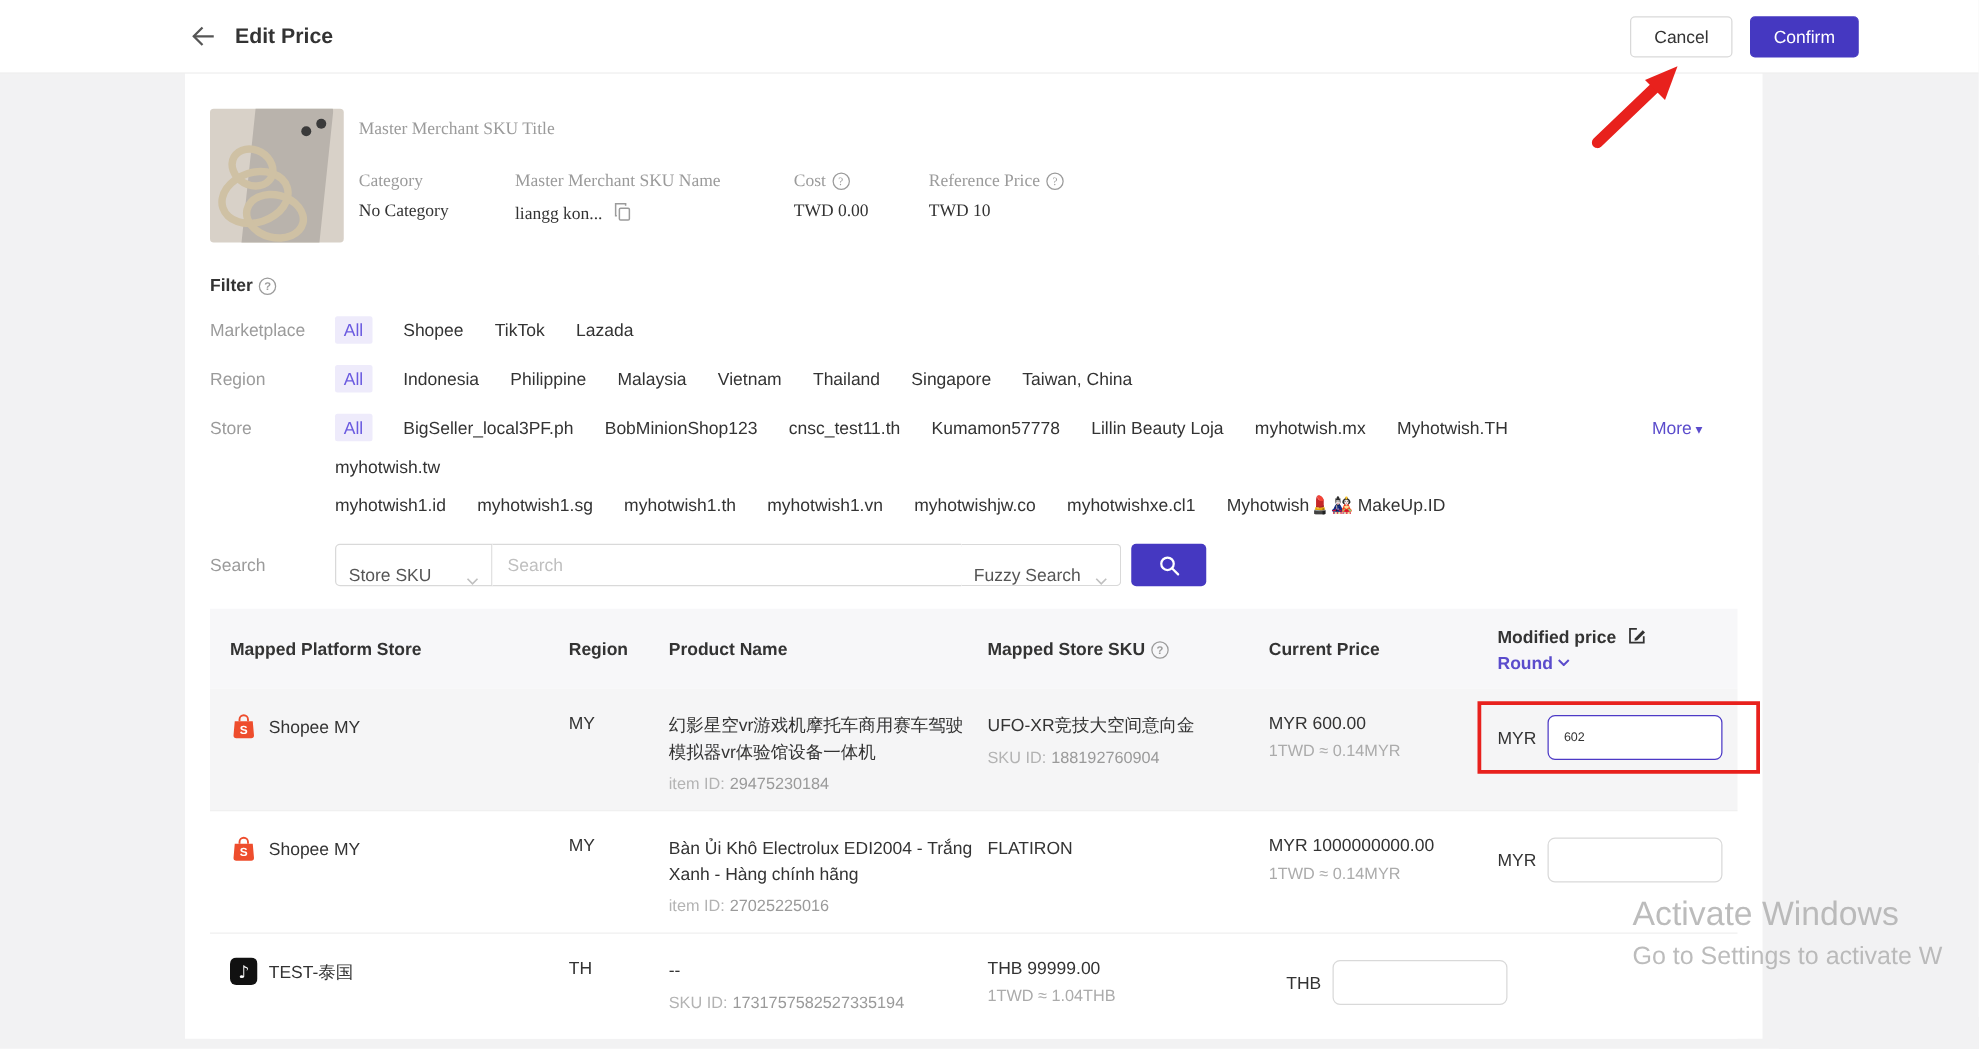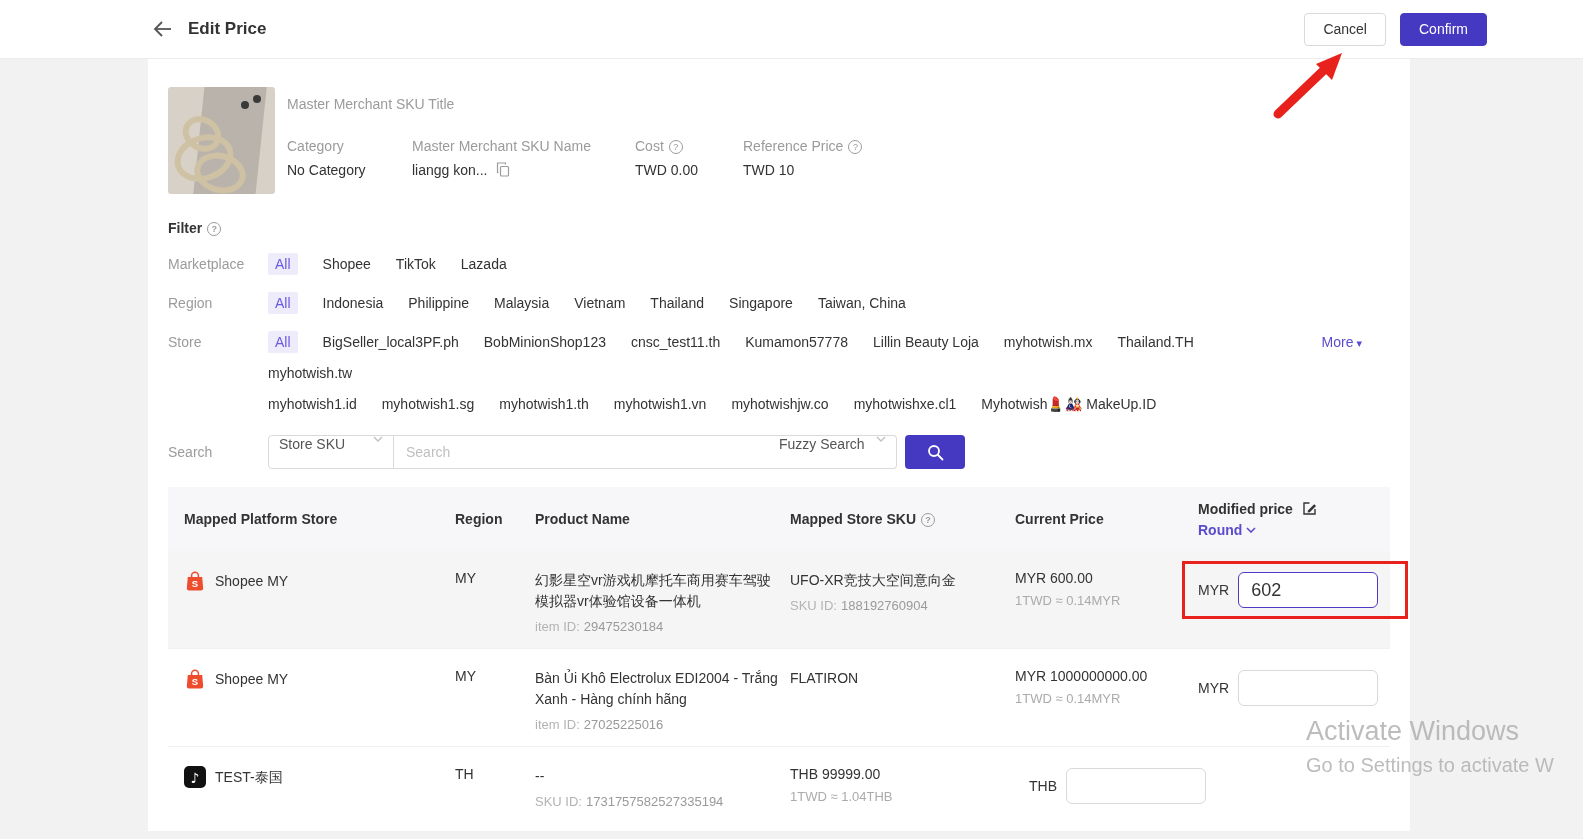--- a/index.html
+++ b/index.html
@@ -37,42 +37,42 @@
   .p-img{ width:107px; height:107px; background:#d8d1c8; border-radius:3px;
           position:relative; overflow:hidden; flex:0 0 auto;}
   .p-img .phone{ position:absolute; left:30px; top:-12px; width:62px; height:150px;
           background:#b9b3ac; border-radius:12px; transform:rotate(6deg);}
   .p-img .cam{ position:absolute; right:14px; top:8px; width:8px; height:8px; border-radius:50%; background:#3a3a3a;}
   .p-img .cam2{ right:26px; top:14px; }
   .p-img .rope{ position:absolute; border:6px solid #cfc1a4; border-radius:50%; background:transparent;}
   .r1{ width:60px; height:46px; left:6px; top:48px; transform:rotate(-18deg);}
   .r2{ width:52px; height:40px; left:26px; top:66px; transform:rotate(14deg); border-color:#d8cbb0;}
   .r3{ width:40px; height:34px; left:14px; top:30px; transform:rotate(30deg); border-color:#c4b79b;}
-  .p-info{ margin-left:12px; padding-top:9px; flex:1; }
+  .p-info{ margin-left:12px; padding-top:9px; flex:1;font-family:Liberation Serif, serif; }
   .lbl{ color:#9b9b9b; font-size:14px; }
   .val{ color:#333; font-size:14px; margin-top:8px; }
   .p-row{ display:flex; margin-top:26px; }
   .p-col1{ width:125px; } .p-col2{ width:223px; } .p-col3{ width:108px; }
   .inline-ico{ display:inline-flex; vertical-align:-2px; margin-left:5px; }
   .q-ico{ display:inline-flex; width:14px; height:14px; border:1px solid #9b9b9b; border-radius:50%;
           color:#9b9b9b; font-size:9px; align-items:center; justify-content:center;
           margin-left:5px; vertical-align:1px; cursor:pointer;}
   
   .filter-title{ padding:26px 20px 0 20px; font-weight:700; color:#333; }
   .f-row{ display:flex; align-items:flex-start; padding:0 20px; margin-top:17px; position:relative;}
   .f-label{ width:100px; color:#9b9b9b; flex:0 0 auto; line-height:22px;}
   .opts{ display:flex; flex-wrap:wrap; column-gap:25px; row-gap:9px; max-width:1000px;}
   .opt{ color:#333; cursor:pointer; line-height:22px; }
   .opt.active{ background:#eeebfb; color:#6a5ae0; padding:0 7px; border-radius:2px; }
   .more-link{ position:absolute; right:48px; top:0; color:#5b4ccc; cursor:pointer; line-height:22px;}
   .more-link .caret{ font-size:11px; margin-left:3px; }
   
   .search-row{ display:flex; align-items:center; padding:0 20px; margin-top:20px; }
   .search-group{ display:flex; height:34px; }
-  .sel{ display:flex; align-items:flex-start; justify-content:space-between;
+  .sel{ display:flex; align-items:flex-end; justify-content:space-between;
         border:1px solid #d9d9d9; background:#fff; padding:0 10px; color:#555; cursor:pointer;}
   .sel-left{ width:126px; border-radius:4px 0 0 4px; }
   .sel-right{ width:128px; border-left:none; border-radius:0 4px 4px 0; color:#555;}
   .search-input{ width:375px; border:1px solid #d9d9d9; border-left:none; border-right:none;
         padding:0 12px; font-size:14px; color:#333; outline:none; font-family:inherit;}
   .search-input::placeholder{ color:#bfbfbf; }
   .chev{ margin-left:8px; display:flex; }
   .search-btn{ width:60px; height:34px; margin-left:8px; background:#4538c1; border:none;
         border-radius:4px; display:flex; align-items:center; justify-content:center; cursor:pointer;}
   
@@ -92,21 +92,21 @@
   .cell-store .sname{ line-height:22px; }
   .plat-ico{ width:22px; height:22px; flex:0 0 auto; }
   .pname{ line-height:21px; color:#333; }
   .idline{ margin-top:7px; font-size:13px; color:#b3b3b3; }
   .idline b{ font-weight:400; color:#9a9a9a; margin-left:4px;}
   .skuline{ line-height:21px; }
   .rate{ margin-top:7px; font-size:13px; color:#ababab; }
   .cell-mod{ padding-left:14px; display:flex; align-items:flex-start; gap:9px; position:relative;}
   .cur-lbl{ line-height:36px; margin-top:2px; }
   .price-input{ width:140px; height:36px; margin-top:2px; border:1px solid #d9d9d9; border-radius:6px;
-        padding:0 12px; font-size:18px; font-family:inherit; color:#333; outline:none; background:#fff;}
+        padding:0 12px; font-size:10px; font-family:inherit; color:#333; outline:none; background:#fff;}
   .price-input.focused{ border:1.5px solid #4d3ac6; }
   .red-box{ position:absolute; left:-2px; top:-9px; width:226px; height:58px;
         border:3px solid #e8211d; pointer-events:none; z-index:50;}
   
   .watermark{ position:absolute; left:1306px; top:716px; color:#b1b1b1; opacity:.85; z-index:40; pointer-events:none;}
   .wm1{ font-size:27px; }
   .wm2{ font-size:20px; margin-top:7px; }
 </style>
 </head>
 <body>
@@ -208,21 +208,21 @@
     <div class="f-label">Store</div>
     <div>
       <div class="opts">
           <span class="opt active">All</span>
           <span class="opt">BigSeller_local3PF.ph</span>
           <span class="opt">BobMinionShop123</span>
           <span class="opt">cnsc_test11.th</span>
           <span class="opt">Kumamon57778</span>
           <span class="opt">Lillin Beauty Loja</span>
           <span class="opt">myhotwish.mx</span>
-          <span class="opt">Thailand.TH</span>
+          <span class="opt">Myhotwish.TH</span>
           <span class="opt">myhotwish.tw</span>
         </div>
       <div class="opts" style="margin-top:9px">
           <span class="opt">myhotwish1.id</span>
           <span class="opt">myhotwish1.sg</span>
           <span class="opt">myhotwish1.th</span>
           <span class="opt">myhotwish1.vn</span>
           <span class="opt">myhotwishjw.co</span>
           <span class="opt">myhotwishxe.cl1</span>
           <span class="opt">Myhotwish💄🎎 MakeUp.ID</span>

